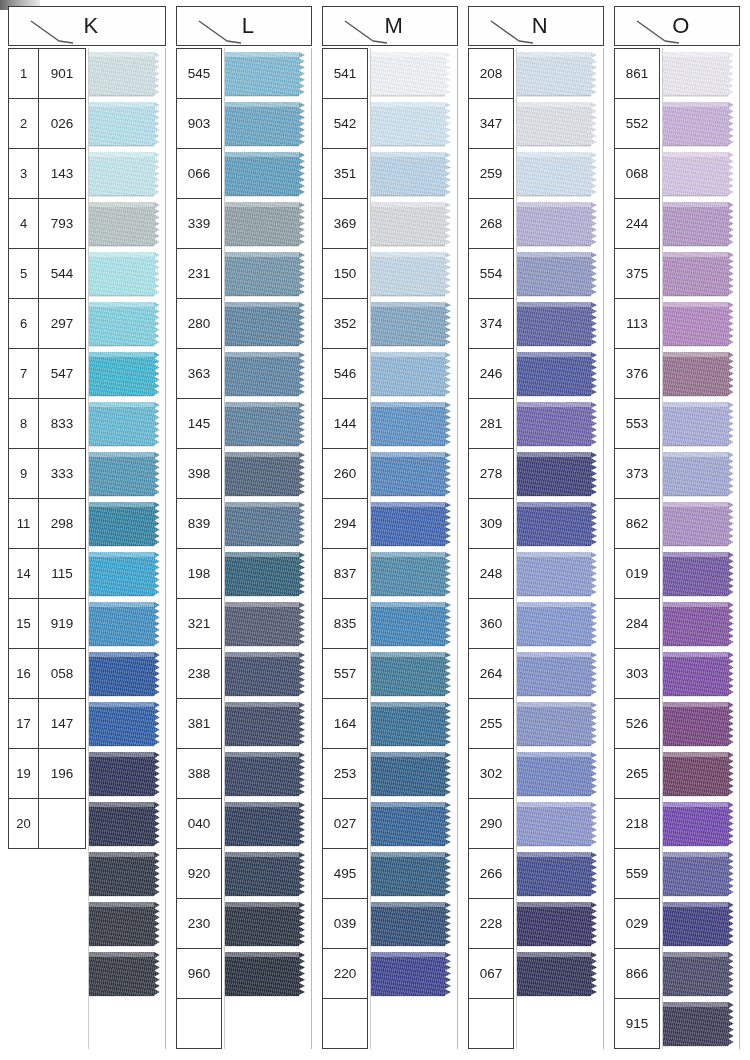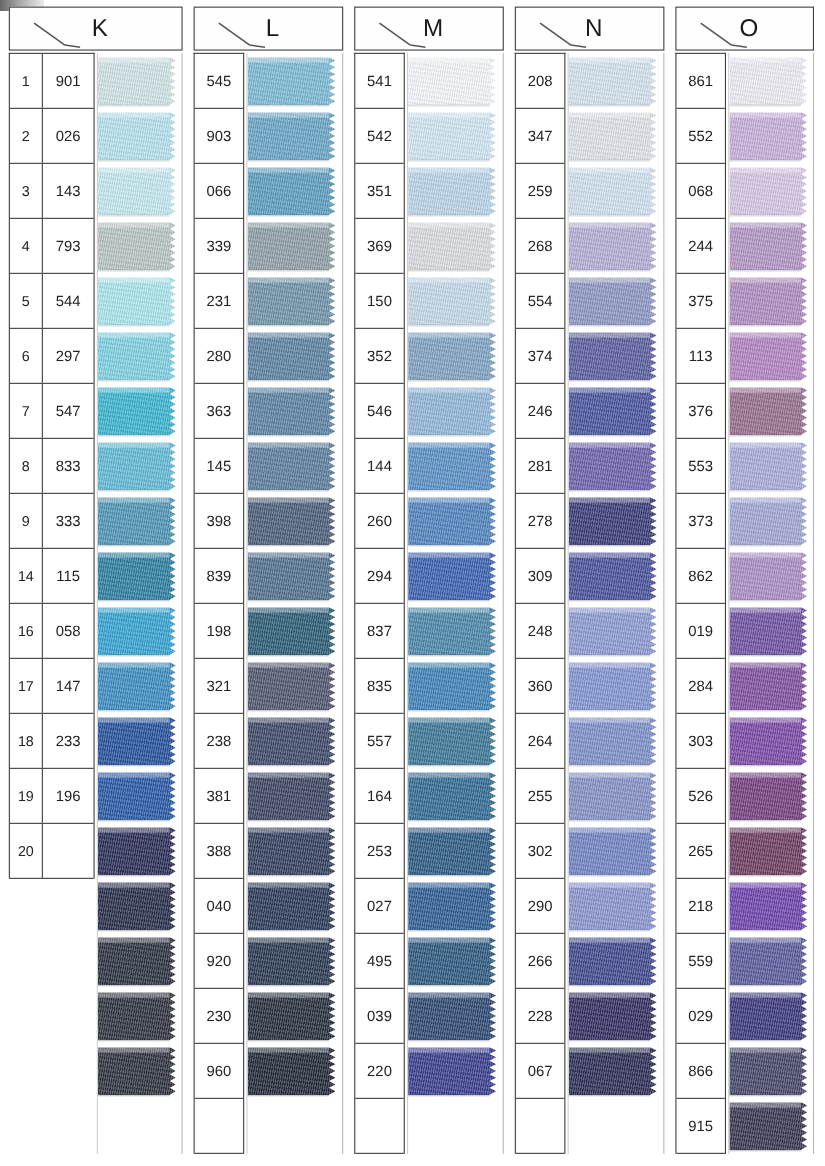--- a/index.html
+++ b/index.html
@@ -220,34 +220,38 @@
           </div>
           <div class="label-row">
             <div class="idx-cell">8</div>
             <div class="code-cell">833</div>
           </div>
           <div class="label-row">
             <div class="idx-cell">9</div>
             <div class="code-cell">333</div>
           </div>
           <div class="label-row">
+            <div class="idx-cell">11</div>
+            <div class="code-cell">298</div>
+          </div>
+          <div class="label-row">
             <div class="idx-cell">14</div>
             <div class="code-cell">115</div>
           </div>
           <div class="label-row">
+            <div class="idx-cell">15</div>
+            <div class="code-cell">919</div>
+          </div>
+          <div class="label-row">
             <div class="idx-cell">16</div>
             <div class="code-cell">058</div>
           </div>
           <div class="label-row">
             <div class="idx-cell">17</div>
             <div class="code-cell">147</div>
-          </div>
-          <div class="label-row">
-            <div class="idx-cell">18</div>
-            <div class="code-cell">233</div>
           </div>
           <div class="label-row">
             <div class="idx-cell">19</div>
             <div class="code-cell">196</div>
           </div>
           <div class="label-row">
             <div class="idx-cell">20</div>
             <div class="code-cell"></div>
           </div>
         </div>

